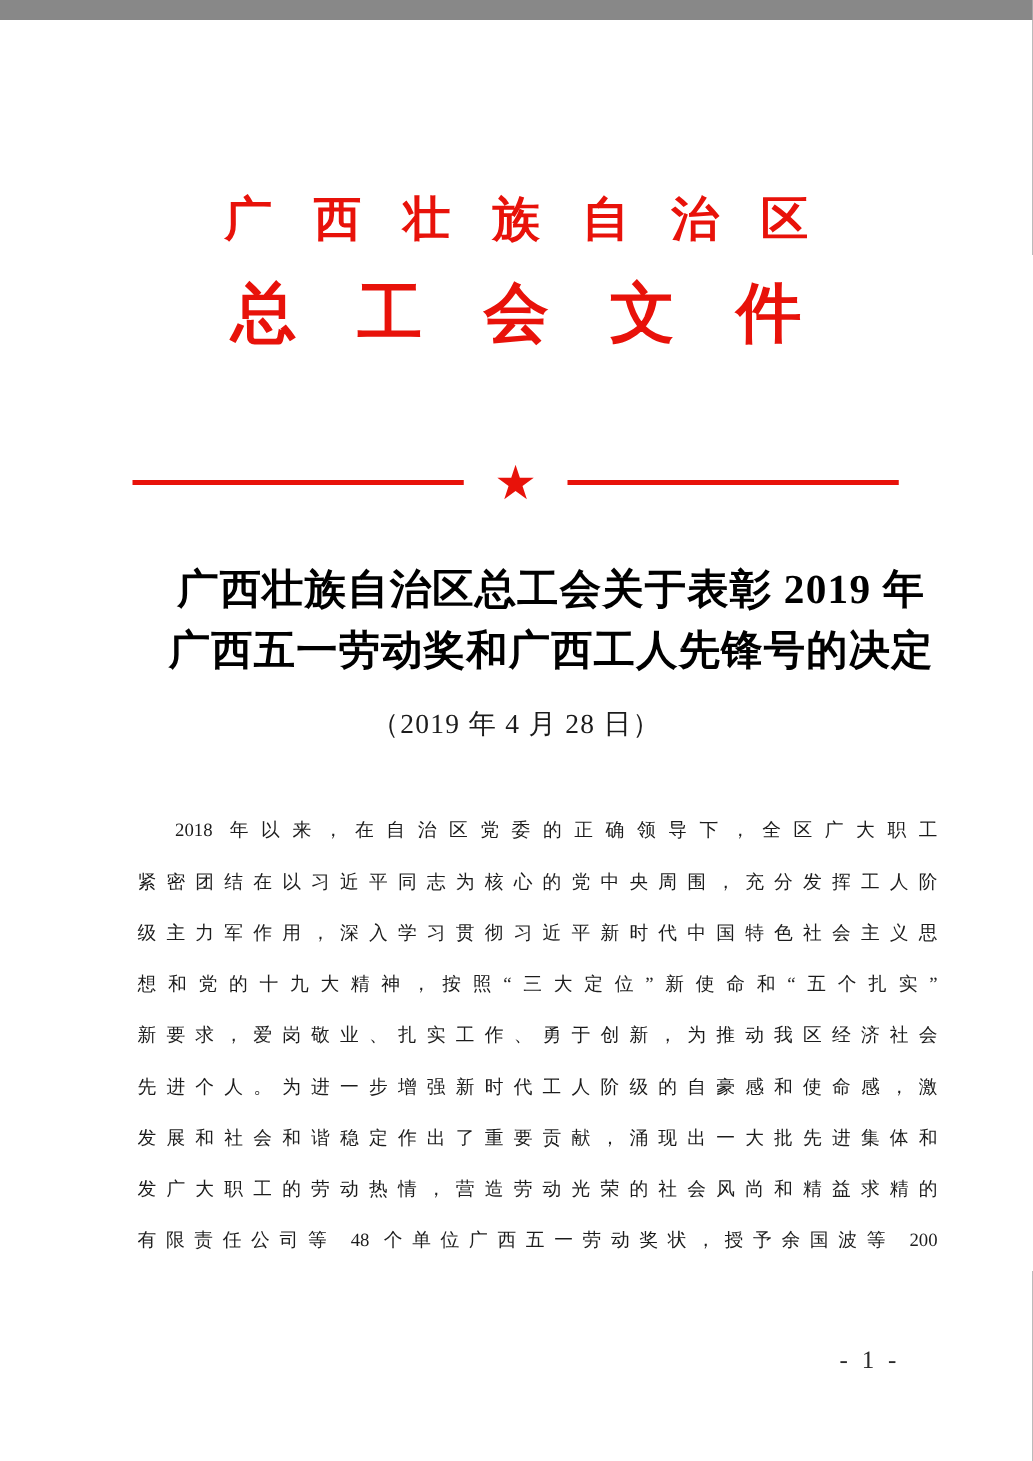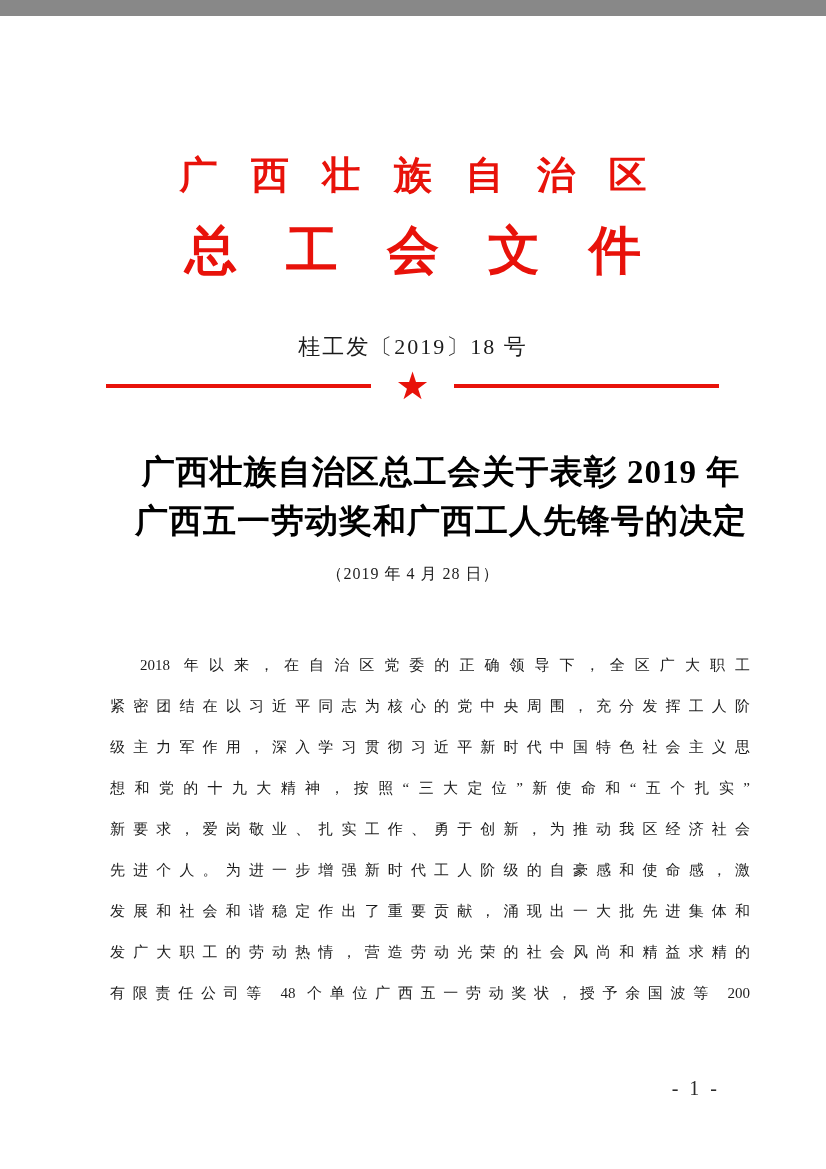--- a/index.html
+++ b/index.html
@@ -77,21 +77,21 @@
     line-height: 49px;
     letter-spacing: 1px;
     white-space: nowrap;
     padding-left: 28px;
   }
   .title-date {
     position: absolute;
     top: 548px; left: 0; width: 100%;
     text-align: center;
     color: #1c1c1c;
-    font-size: 16px;
+    font-size: 22px;
     letter-spacing: 1px;
     white-space: nowrap;
   }
   
   .body-text {
     position: absolute;
     top: 629px; left: 110px;
     width: 640px;
     color: #1c1c1c;
     font-size: 15px;
@@ -117,21 +117,20 @@
 </style>
 </head>
 <body>
 
 <div class="page">
 
   <div class="org-name">广 西 壮 族 自 治 区</div>
 
   <div class="doc-type">总 工 会 文 件</div>
 
-  <div class="doc-number">桂工发〔2019〕18 号</div>
 
   <div class="star-rule">
     <div class="seg"></div>
     <span class="star">★</span>
     <div class="seg"></div>
   </div>
 
   <div class="title">
     <div>广西壮族自治区总工会关于表彰 2019 年</div>
     <div>广西五一劳动奖和广西工人先锋号的决定</div>

